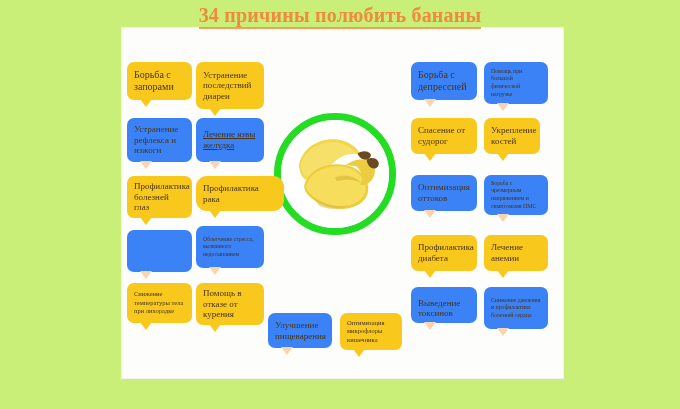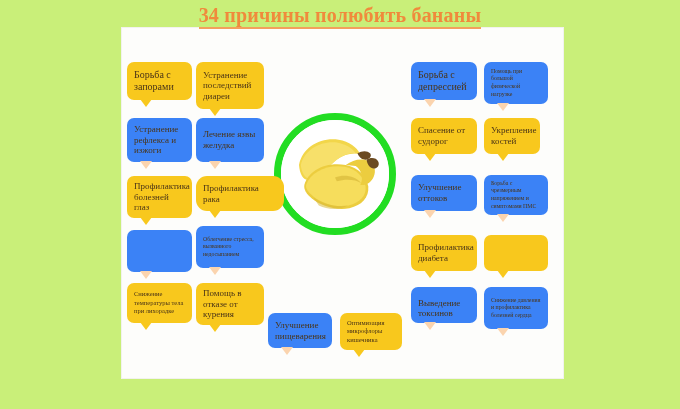--- a/index.html
+++ b/index.html
@@ -130,21 +130,21 @@
   <div class="bub yellow t-sm" style="left:127px;top:283px;width:65px;height:40px;">
     <span class="txt">Снижение температуры тела при лихорадке</span>
     <i class="tail"></i>
   </div>
 
   <div class="bub yellow t-md" style="left:196px;top:62px;width:68px;height:47px;">
     <span class="txt">Устранение последствий диареи</span>
     <i class="tail"></i>
   </div>
 
-  <div class="bub peach t-md" style="left:196px;top:118px;width:68px;height:44px;">
+  <div class="bub peach t-md" style="left:196px;top:118px;width:68px;height:44px;text-decoration:underline;">
     <span class="txt">Лечение язвы желудка</span>
     <i class="tail"></i>
   </div>
 
   <div class="bub yellow t-md" style="left:196px;top:176px;width:88px;height:35px;border-radius:11px;">
     <span class="txt">Профилактика рака</span>
     <i class="tail"></i>
   </div>
 
   <div class="bub peach t-xs" style="left:196px;top:226px;width:68px;height:42px;">
@@ -171,21 +171,21 @@
     <span class="txt">Борьба с депрессией</span>
     <i class="tail"></i>
   </div>
 
   <div class="bub yellow t-md" style="left:411px;top:118px;width:66px;height:36px;">
     <span class="txt">Спасение от судорог</span>
     <i class="tail"></i>
   </div>
 
   <div class="bub peach t-md" style="left:411px;top:175px;width:66px;height:36px;">
-    <span class="txt">Улучшение оттоков</span>
+    <span class="txt">Оптимизация оттоков</span>
     <i class="tail"></i>
   </div>
 
   <div class="bub yellow t-md" style="left:411px;top:235px;width:66px;height:36px;">
     <span class="txt">Профилактика диабета</span>
     <i class="tail"></i>
   </div>
 
   <div class="bub peach t-md" style="left:411px;top:287px;width:66px;height:36px;align-items:flex-end;">
     <span class="txt">Выведение токсинов</span>
@@ -201,20 +201,21 @@
     <span class="txt">Укрепление костей</span>
     <i class="tail"></i>
   </div>
 
   <div class="bub peach t-xs" style="left:484px;top:175px;width:64px;height:40px;">
     <span class="txt">Борьба с чрезмерным напряжением и симптомами ПМС</span>
     <i class="tail"></i>
   </div>
 
   <div class="bub yellow t-md" style="left:484px;top:235px;width:64px;height:36px;">
+    <span class="txt">Лечение анемии</span>
     <i class="tail"></i>
   </div>
 
   <div class="bub peach t-xs" style="left:484px;top:287px;width:64px;height:42px;">
     <span class="txt">Снижение давления и профилактика болезней сердца</span>
     <i class="tail"></i>
   </div>
 
 </div>
 

